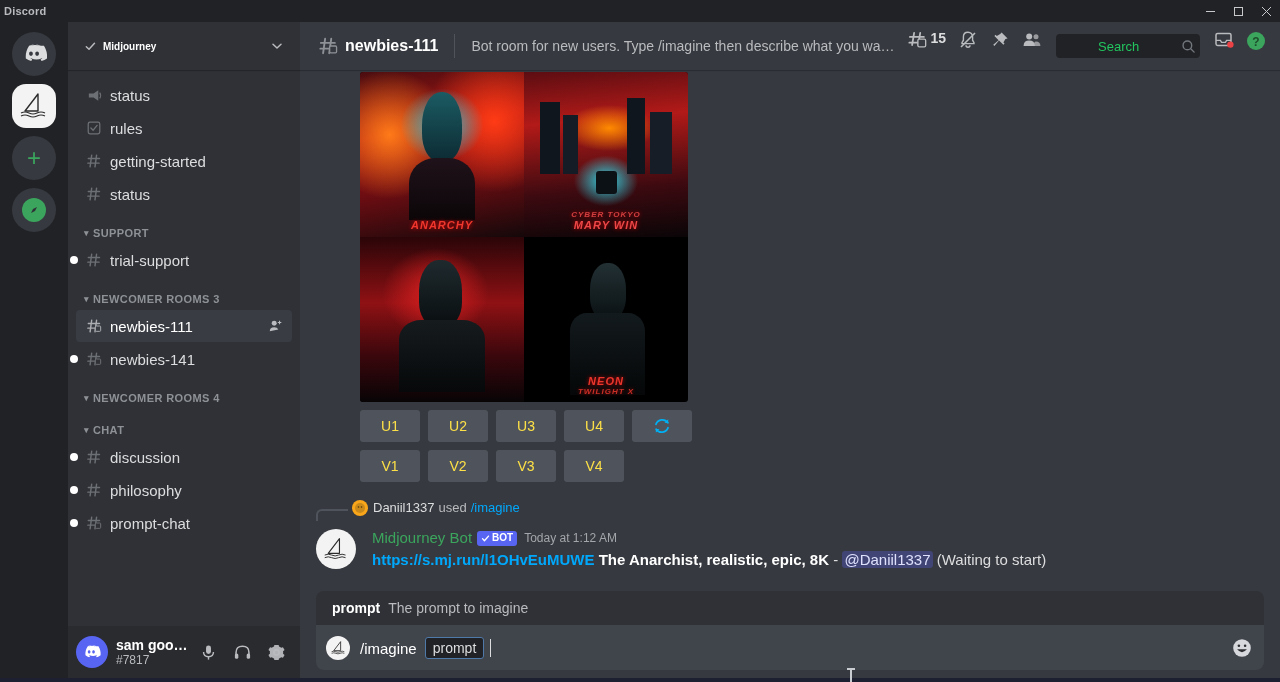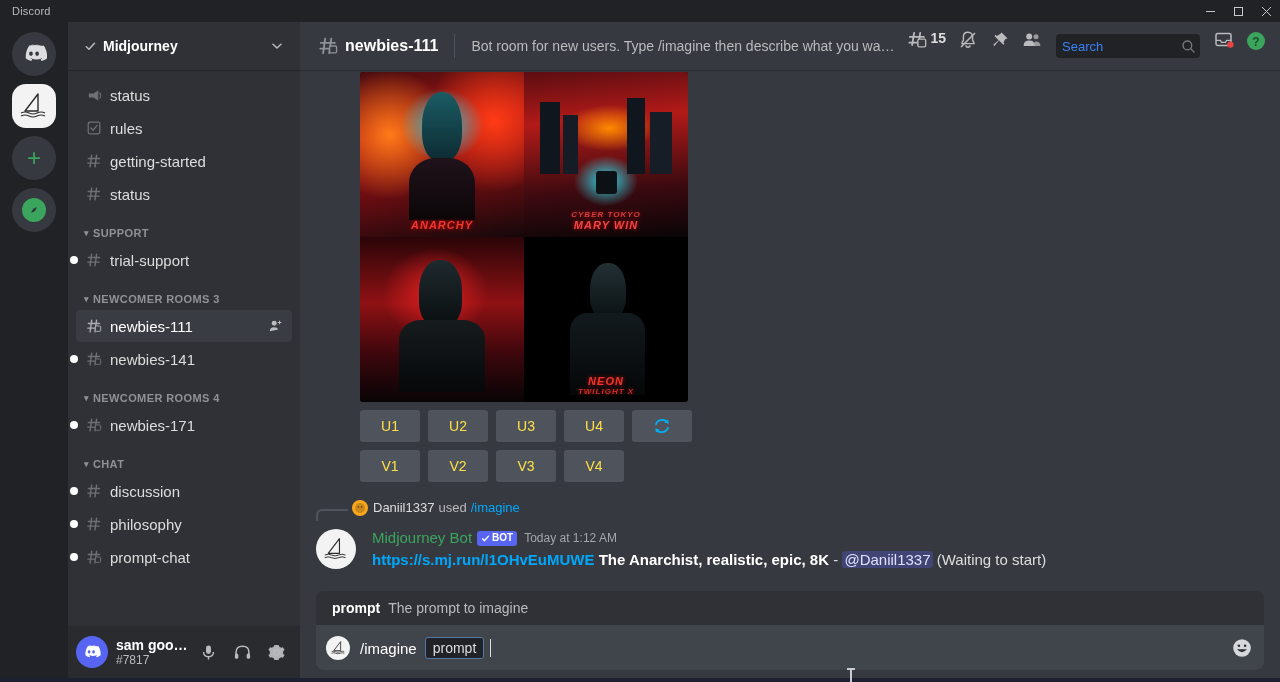--- a/index.html
+++ b/index.html
@@ -10,21 +10,21 @@
     overflow: hidden;
   }
   .app { position: relative; width: 1280px; height: 682px; display: flex; flex-direction: column; }
 
   
   .titlebar {
     height: 22px; background: #202225; display: flex; align-items: center;
     flex: 0 0 22px; position: relative;
   }
   .titlebar .tb-title {
-    font-size: 11px; color: #b9bbbe; font-weight: normal; padding-left: 12px; letter-spacing: .2px;
+    font-size: 11px; color: #b9bbbe; font-weight: bold; padding-left: 4px; letter-spacing: .2px;
   }
   .tb-controls { margin-left: auto; display: flex; height: 22px; }
   .tb-btn {
     width: 28px; height: 22px; display: flex; align-items: center; justify-content: center;
     color: #c7c9cb;
   }
   .tb-btn svg { display: block; }
 
   
   .body { flex: 1; display: flex; min-height: 0; }
@@ -61,21 +61,21 @@
   }
   .guild-header {
     height: 48px; flex: 0 0 48px; display: flex; align-items: center; padding: 0 16px;
     box-shadow: 0 1px 0 rgba(4,4,5,.2), 0 1.5px 0 rgba(6,6,7,.05);
     cursor: pointer;
   }
   .guild-header .verified {
     width: 13px; height: 13px; margin-right: 6px; color: #b9bbbe; display:flex; align-items:center;
   }
   .guild-header .gname {
-    font-size: 14px; font-weight: bold; color: #fff; flex: 1; white-space: nowrap;
+    font-size: 10px; font-weight: bold; color: #fff; flex: 1; white-space: nowrap;
     overflow: hidden; text-overflow: ellipsis;
   }
   .guild-header .chev { color: #b9bbbe; display:flex; }
 
   .channels { flex: 1; overflow: hidden; padding-top: 8px; }
   .cat {
     display: flex; align-items: center; gap: 2px; padding: 16px 8px 4px 16px;
     font-size: 11px; font-weight: bold; letter-spacing: .4px; color: #8e9297;
     text-transform: uppercase; cursor: pointer;
   }
@@ -132,21 +132,21 @@
   .hact {
     width: 32px; height: 32px; display: flex; justify-content: center;
     color: #b9bbbe; cursor: pointer; border-radius: 4px; position: relative;
   }
   .hact.threads { width: auto; padding: 0 6px; gap: 3px; }
   .hact .cnt { font-size: 14px; font-weight: 600; color: #dcddde; }
   .searchbox {
     width: 144px; height: 24px; background: #202225; border-radius: 4px; display: flex;
     align-items: center; padding: 0 4px 0 6px; margin: 0 8px; cursor: text;
   }
-  .searchbox .ph { font-size: 13px; color: #3b82f6; flex: 1; }
+  .searchbox .ph { font-size: 13px; color: #22c55e; flex: 1; margin-left: 36px; }
   .searchbox .si { color: #72767d; display:flex; }
 
   
   .msgs { flex: 1; overflow: hidden; position: relative; padding-bottom: 4px; }
   .embed-wrap { padding: 0 0 0 60px; }
   .artgrid {
     width: 328px; height: 330px; display: grid; grid-template-columns: 1fr 1fr;
     grid-template-rows: 1fr 1fr; background: #000; border-radius: 3px; overflow: hidden;
     margin-top: 2px; cursor: pointer;
   }
@@ -399,30 +399,20 @@
                 <path d="M6.4 2.5 L4.6 15.5 M11.9 2.5 L10.1 15.5 M2.6 6.2 L15.2 6.2 M2.1 11.4 L14.7 11.4" stroke="#8e9297" stroke-width="1.6" stroke-linecap="round"></path>
                 <rect x="10.5" y="9" width="6" height="6" rx="1" fill="#2f3136" stroke="#8e9297" stroke-width="1.1"></rect>
               </svg>
           </span>
           <span class="cname">newbies-141</span>
         </div>
 
         <div class="cat">
           <span class="cchev">▾</span>
           <span>NEWCOMER ROOMS 4</span>
-        </div>
-        <div class="chan bright">
-          <span class="unread"></span>
-          <span class="cicon">
-            <svg width="16" height="16" viewBox="0 0 18 18">
-                <path d="M6.4 2.5 L4.6 15.5 M11.9 2.5 L10.1 15.5 M2.6 6.2 L15.2 6.2 M2.1 11.4 L14.7 11.4" stroke="#8e9297" stroke-width="1.6" stroke-linecap="round"></path>
-                <rect x="10.5" y="9" width="6" height="6" rx="1" fill="#2f3136" stroke="#8e9297" stroke-width="1.1"></rect>
-              </svg>
-          </span>
-          <span class="cname">newbies-171</span>
         </div>
 
         <div class="cat">
           <span class="cchev">▾</span>
           <span>CHAT</span>
         </div>
         <div class="chan bright">
           <span class="unread"></span>
           <span class="cicon">
             <svg width="16" height="16" viewBox="0 0 18 18">

